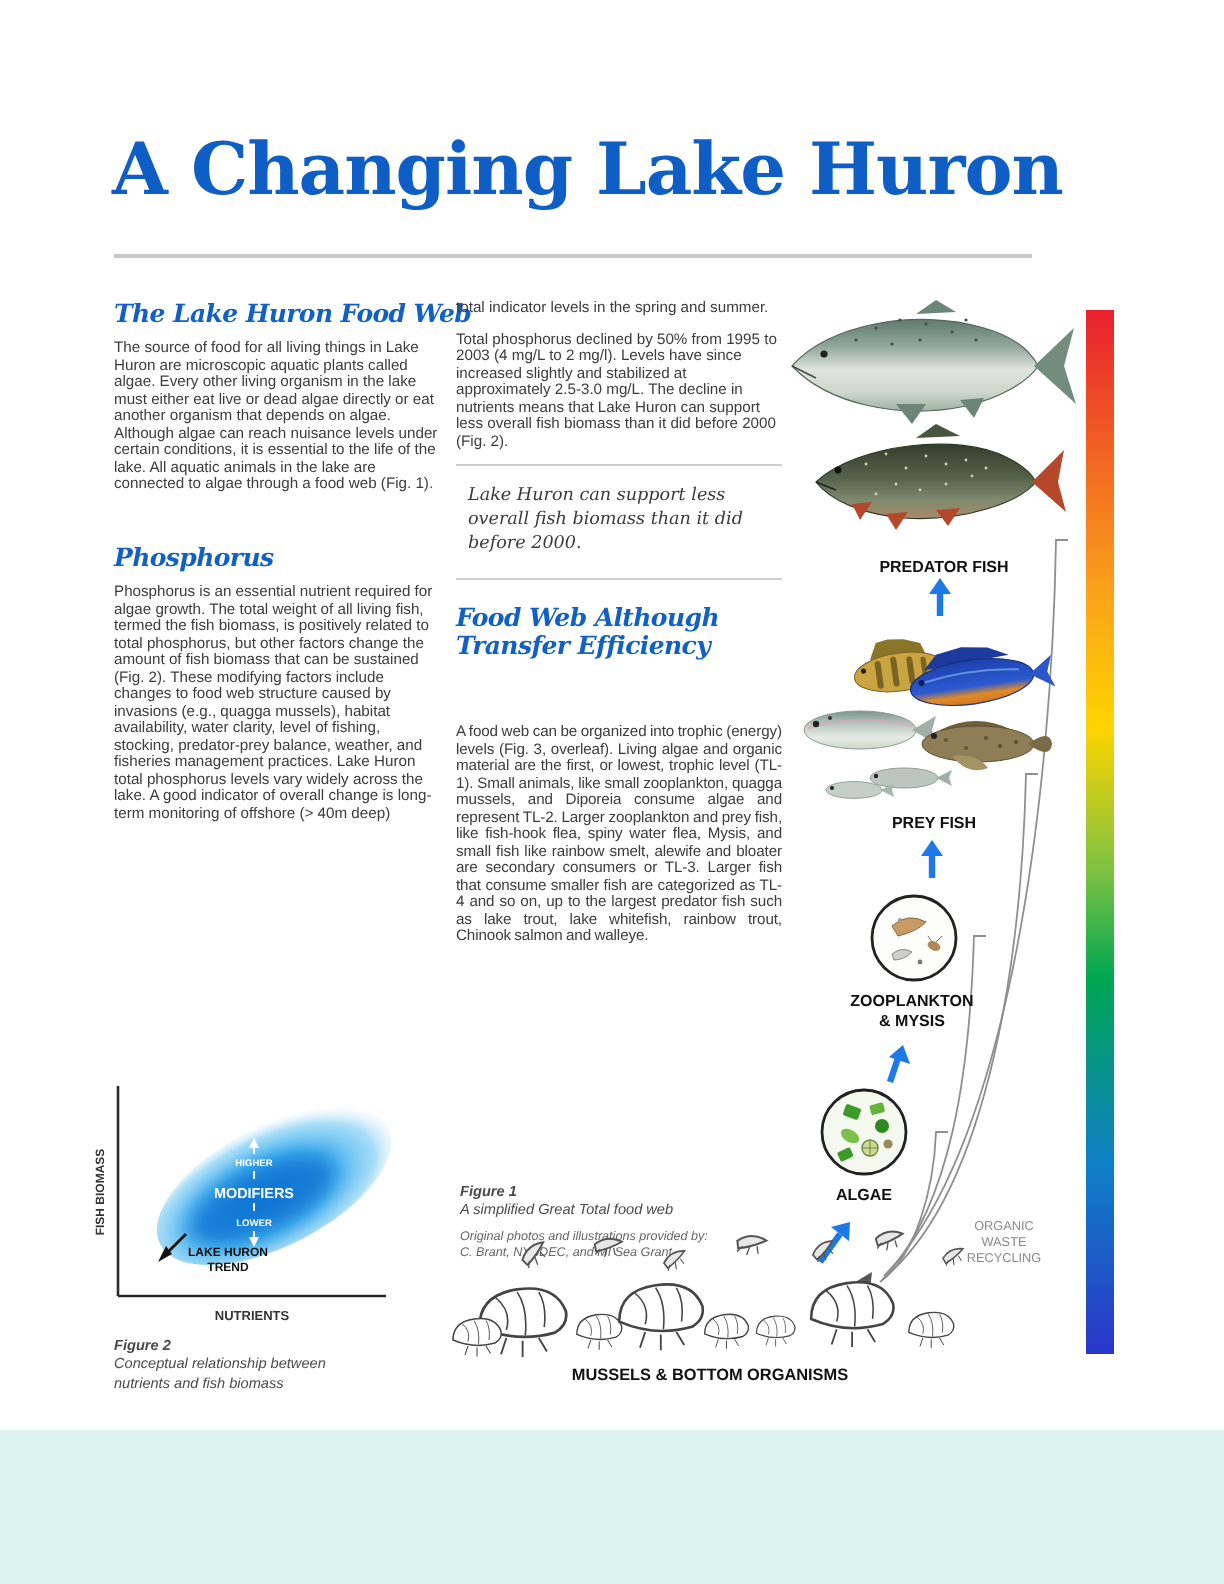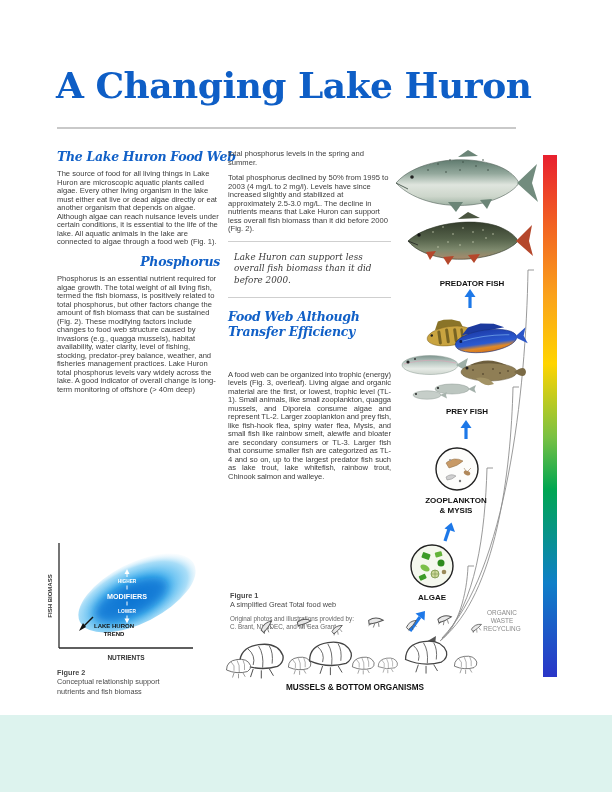--- a/index.html
+++ b/index.html
@@ -11,49 +11,49 @@
   .col{position:absolute;top:150px;width:163px;}
   .sec-head{font-family:"DejaVu Serif",serif;font-style:italic;font-weight:bold;
             color:#1160c7;font-size:12.5px;line-height:1.15;margin:0 0 6px;
             letter-spacing:-0.3px;white-space:nowrap;}
   .sec-head span{display:block;}
   .body-p{font-size:7.6px;line-height:8.5px;color:#3c3c3c;margin:0 0 7px;}
   .tight{text-align:justify;word-spacing:-0.4px;letter-spacing:-0.05px;margin-top:32px;}
   .quote{font-family:"DejaVu Serif",serif;font-style:italic;font-size:8.8px;
          line-height:1.35;color:#3a3a3a;border-top:1.5px solid #cfcfcf;
          border-bottom:1.5px solid #cfcfcf;padding:10px 4px 10px 6px;margin:0 0 12px;}
-  .fig-cap{position:absolute;color:#4a4a4a;font-size:7.3px;line-height:1.3;}
+  .fig-cap{position:absolute;font-style:italic;color:#4a4a4a;font-size:7.3px;line-height:1.3;}
   .fig-cap .cap-t{font-weight:bold;display:block;}
   .fig-cap .cap-s{display:block;}
   .fig-cap .cap-credit{display:block;margin-top:5px;font-size:6.3px;color:#666;}
   .rainbow{position:absolute;left:543px;top:155px;width:14px;height:522px;
            background:linear-gradient(180deg,#e8202e 0%,#f26522 14%,#faa21b 27%,
            #ffd400 40%,#7ac143 54%,#00a651 64%,#0f7fc8 82%,#2a35c8 100%);}
   .footer{position:absolute;left:0;top:715px;width:612px;height:77px;background:#ddf3ee;}
   svg text{font-family:"Liberation Sans",sans-serif;}
 </style>
 </head>
 <body>
 
 <div class="page">
 
   <div class="title">A Changing Lake Huron</div>
   <div class="rule" style="left:57px;top:127px;width:459px;"></div>
 
   <div class="col" style="left:57px;">
     <h2 class="sec-head">The Lake Huron Food Web</h2>
     <p class="body-p">The source of food for all living things in Lake Huron are microscopic aquatic plants called algae. Every other living organism in the lake must either eat live or dead algae directly or eat another organism that depends on algae. Although algae can reach nuisance levels under certain conditions, it is essential to the life of the lake. All aquatic animals in the lake are connected to algae through a food web (Fig. 1).</p>
-    <h2 class="sec-head" style="margin-top:8px;text-align:right;">
+    <h2 class="sec-head" style="margin-top:25px;">
       <span>Phosphorus</span>
     </h2>
     <p class="body-p">Phosphorus is an essential nutrient required for algae growth. The total weight of all living fish, termed the fish biomass, is positively related to total phosphorus, but other factors change the amount of fish biomass that can be sustained (Fig. 2). These modifying factors include changes to food web structure caused by invasions (e.g., quagga mussels), habitat availability, water clarity, level of fishing, stocking, predator-prey balance, weather, and fisheries management practices. Lake Huron total phosphorus levels vary widely across the lake. A good indicator of overall change is long-term monitoring of offshore (&gt; 40m deep)</p>
   </div>
 
   <div class="col" style="left:228px;">
-    <p class="body-p">total phosphorus levels in the spring and summer.</p>
+    <p class="body-p">total indicator levels in the spring and summer.</p>
     <p class="body-p">Total phosphorus declined by 50% from 1995 to 2003 (4 mg/L to 2 mg/l). Levels have since increased slightly and stabilized at approximately 2.5-3.0 mg/L. The decline in nutrients means that Lake Huron can support less overall fish biomass than it did before 2000 (Fig. 2).</p>
     <div class="quote">Lake Huron can support less overall fish biomass than it did before 2000.</div>
     <h2 class="sec-head">
       <span>Food Web Although</span>
       <span>Transfer Efficiency</span>
     </h2>
     <p class="body-p tight">A food web can be organized into trophic (energy) levels (Fig. 3, overleaf). Living algae and organic material are the first, or lowest, trophic level (TL-1). Small animals, like small zooplankton, quagga mussels, and Diporeia consume algae and represent TL-2. Larger zooplankton and prey fish, like fish-hook flea, spiny water flea, Mysis, and small fish like rainbow smelt, alewife and bloater are secondary consumers or TL-3. Larger fish that consume smaller fish are categorized as TL-4 and so on, up to the largest predator fish such as lake trout, lake whitefish, rainbow trout, Chinook salmon and walleye.</p>
   </div>
 
   <div class="fig-cap" style="left:230px;top:591px;width:170px;">
@@ -99,21 +99,21 @@
     </g>
 
     <line x1="14" y1="5" x2="14" y2="110" stroke="#2a2a2a" stroke-width="1.3"></line>
     <line x1="14" y1="110" x2="148" y2="110" stroke="#2a2a2a" stroke-width="1.3"></line>
     <text x="7" y="58" font-size="6" font-weight="bold" fill="#333" text-anchor="middle" transform="rotate(-90 7 58)">FISH BIOMASS</text>
     <text x="81" y="122" font-size="6.5" font-weight="bold" fill="#333" text-anchor="middle">NUTRIENTS</text>
   </svg>
 
   <div class="fig-cap" style="left:57px;top:668px;width:160px;">
     <span class="cap-t">Figure 2</span>
-    <span class="cap-s">Conceptual relationship support</span>
+    <span class="cap-s">Conceptual relationship between</span>
     <span class="cap-s">nutrients and fish biomass</span>
   </div>
 
   <svg style="position:absolute;left:388px;top:142px;" width="172" height="558" viewBox="0 0 172 558">
     <defs>
       <linearGradient id="salG" x1="0" y1="0" x2="0" y2="1">
         <stop offset="0" stop-color="#5f7a6e"></stop>
           <stop offset="0.3" stop-color="#93a89c"></stop>
         <stop offset="0.55" stop-color="#dfe5de"></stop>
           <stop offset="0.8" stop-color="#cdd6cb"></stop>

